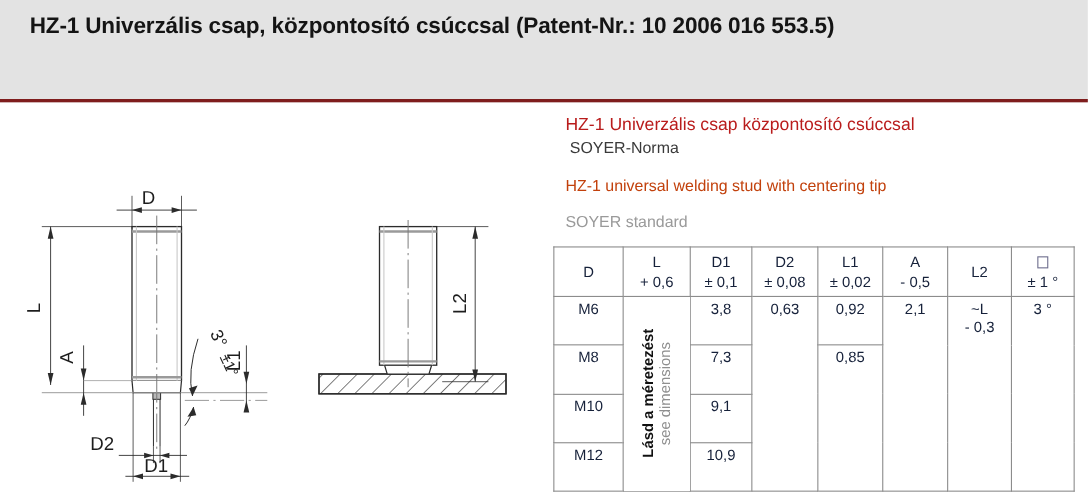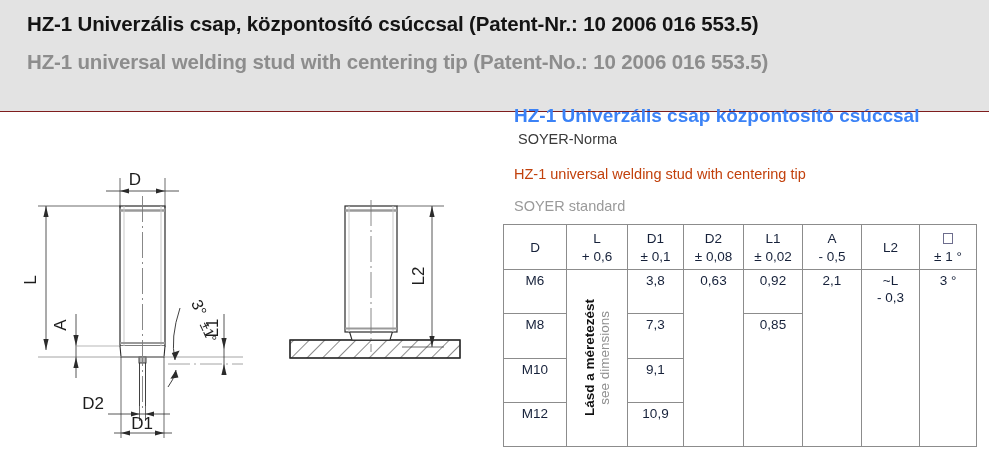--- a/index.html
+++ b/index.html
@@ -14,23 +14,23 @@
     position: relative;
     overflow: hidden;
     color: #1a1a1a;
   }
 
   
   #header-band {
     position: absolute;
     left: 0; top: 0;
     width: 989px;
-    height: 112px;
+    height: 93px;
     background: #e3e3e3;
-    border-bottom: 1px solid #7f1d1d;
+    border-bottom: 3px solid #7f1d1d;
     box-sizing: border-box;
   }
   #title-hu {
     position: absolute;
     left: 27px; top: 12px;
     font-size: 20.5px;
     font-weight: bold;
     color: #141414;
     letter-spacing: -0.15px;
     white-space: nowrap;
@@ -41,21 +41,21 @@
     font-size: 20.5px;
     font-weight: bold;
     color: #8d8d8d;
     letter-spacing: -0.15px;
     white-space: nowrap;
   }
 
   
   #spec-text { position: absolute; left: 514px; top: 105px; }
   .spec-line { white-space: nowrap; }
-  .spec-title-hu { font-size: 19px; font-weight: bold; color: #3b82f6; }
+  .spec-title-hu { font-size: 16px; font-weight: normal; color: #b91c1c; }
   .spec-sub-hu   { font-size: 14.5px; color: #3a3a3a; margin-top: 4px; margin-left: 4px; }
   .spec-title-en { font-size: 14.5px; font-weight: normal; color: #c2410c; margin-top: 19px; }
   .spec-sub-en   { font-size: 14.5px; color: #9a9a9a; margin-top: 16px; }
 
   
   #dim-table {
     position: absolute;
     left: 503px; top: 224px;
     width: 473px; height: 223px;
   }
@@ -116,21 +116,20 @@
   svg text {
     font-family: "Liberation Sans", sans-serif;
     fill: #1d1d1d;
   }
 </style>
 </head>
 <body>
 
 <div id="header-band">
   <div id="title-hu">HZ-1 Univerzális csap, központosító csúccsal (Patent-Nr.: 10 2006 016 553.5)</div>
-  <div id="title-en">HZ-1  universal welding stud with centering tip (Patent-No.: 10 2006 016 553.5)</div>
 </div>
 
 <div id="drawing-left">
 <svg width="260" height="310" viewBox="0 0 260 310" xmlns="http://www.w3.org/2000/svg">
   <g stroke="#2b2b2b" fill="none" stroke-width="0.9">
 
     <rect x="112" y="68" width="45" height="140" fill="#ffffff" stroke="#2b2b2b" stroke-width="1.2"></rect>
 
     <line x1="112" y1="72.5" x2="157" y2="72.5" stroke="#9a9a9a" stroke-width="2.4"></line>
 

